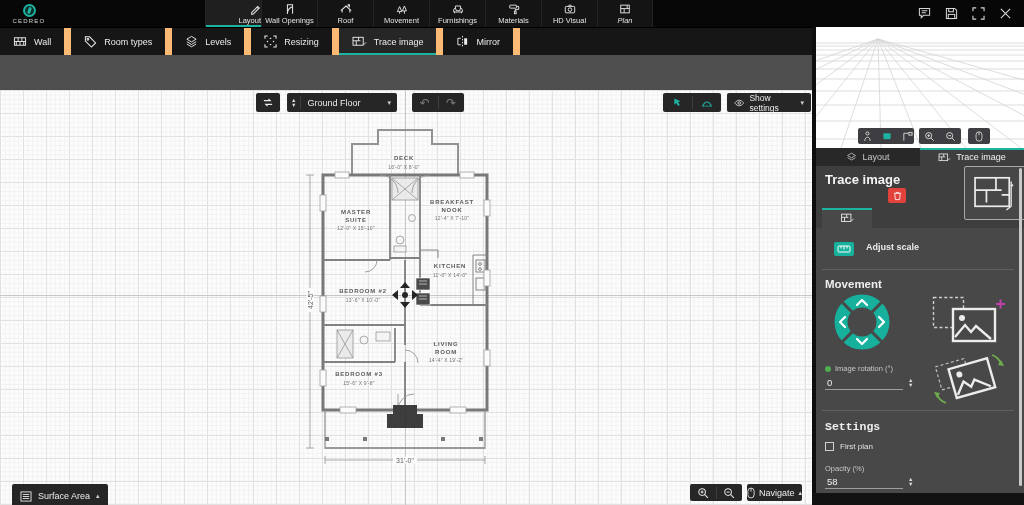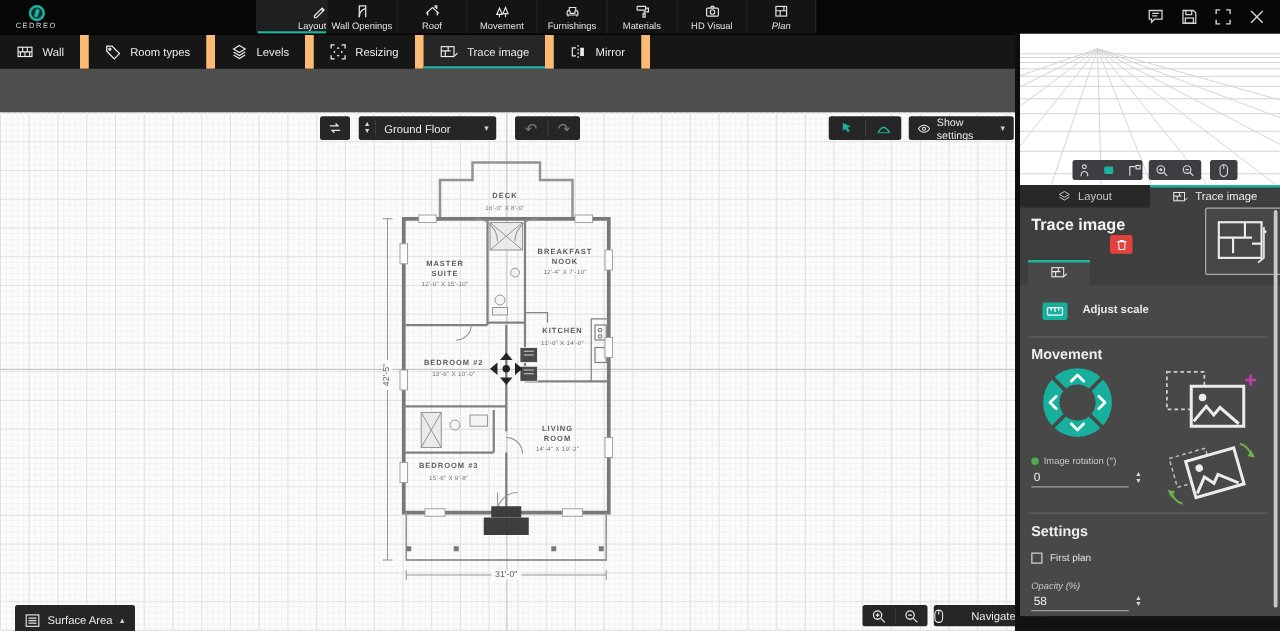--- a/index.html
+++ b/index.html
@@ -422,21 +422,21 @@
       </div>
       <div class="sep" style="width:1px;height:12px;background:#3d3d3d;"></div>
       <div class="cell" style="flex:1;display:flex;justify-content:center;">
         <svg width="12" height="12" viewBox="0 0 13 13" fill="none" stroke="#e8e8e8" stroke-width="1.1">
             <circle cx="5.5" cy="5.5" r="3.6"></circle>
             <path d="M8.3 8.3 11.8 11.8"></path>
             <path d="M3.9 5.5h3.2"></path>
           </svg>
       </div>
     </div>
-    <div class="bbtn" style="left:747px;top:394px;padding:0 0;gap:22px;">
+    <div class="bbtn" style="left:747px;top:394px;padding:0 0;gap:4px;">
       <svg width="8" height="12" viewBox="0 0 9 13" fill="none" stroke="#e8e8e8" stroke-width="1">
           <rect x="1" y="1" width="7" height="11" rx="3.4"></rect>
           <path d="M4.5 1v4"></path>
         </svg>
       <span>Navigate</span>
       <span class="chev">▴</span>
     </div>
   </div>
 
   <div class="vdivider"></div>
@@ -596,28 +596,28 @@
           <path d="M62 5a14 14 0 0 1 9 9"></path>
             <path d="M16 53a14 14 0 0 1-9-9"></path>
         </g>
         <g fill="#6fae4e">
             <path d="M71 10l3 6-6-1z"></path>
             <path d="M7 48l-3-6 6 1z"></path>
           </g>
       </svg>
 
       <div class="hdiv" style="top:182px;"></div>
-      <div class="sect-title" style="top:192px;">Settings</div>
+      <div class="sect-title" style="top:192px;font-family:Liberation Mono, monospace;">Settings</div>
 
       <div class="checkbox-row" style="left:9px;top:214px;">
         <span class="cbox"></span>
         <span>First plan</span>
       </div>
 
-      <div class="field-label" style="left:9px;top:236px;font-style:italic;">
+      <div class="field-label" style="left:9px;top:236px;">
         <span>Opacity (%)</span>
       </div>
       <input class="num-input" style="left: 9px; top: 247px;" value="58">
       <span class="stepper" style="position:absolute;left:92px;top:249px;">
           <span>▲</span>
           <span>▼</span>
         </span>
     </div>
 
     <div class="scrollthumb"></div>

